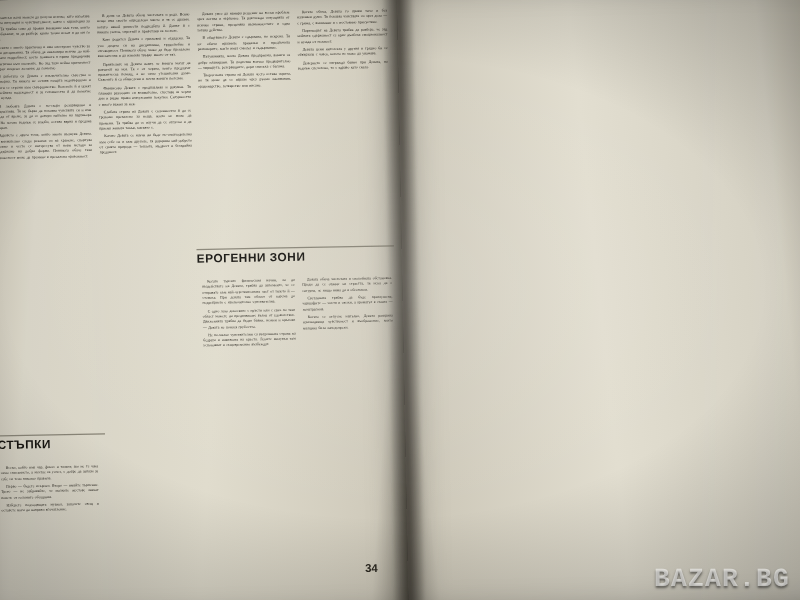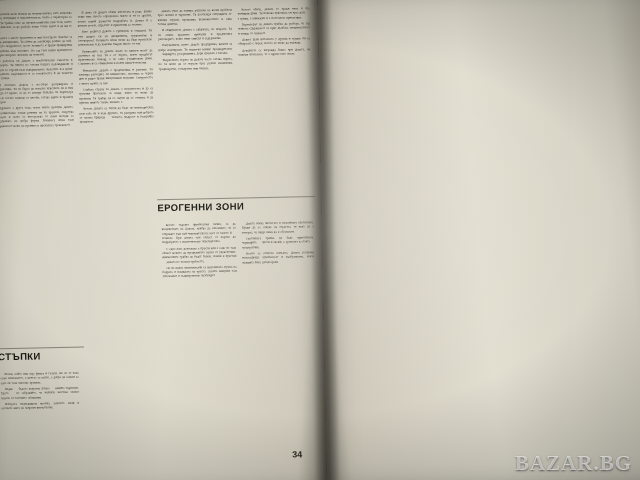--- a/index.html
+++ b/index.html
@@ -84,21 +84,21 @@
 
   .pagenum{
     position:absolute;font-family:"Liberation Sans",sans-serif;
     font-size:9px;color:#2b2820;font-weight:bold;
   }
   #pn-left{left:296px;top:455px;}
 
   
   .wm{
     position:absolute;right:8px;bottom:4px;
-    font-family:Liberation Serif, serif;font-weight:bold;
+    font-family:Liberation Mono, monospace;font-weight:bold;
     font-size:21px;color:rgba(255,255,255,0.55);
     letter-spacing:1px;
     text-shadow:0 1px 2px rgba(0,0,0,0.5);
   }
 
   .paperfx{
     position:absolute;inset:0;pointer-events:none;
     background:
       linear-gradient(88deg, rgba(255,255,255,0.10) 0%, rgba(0,0,0,0) 18%),
       linear-gradient(272deg, rgba(255,255,255,0.10) 0%, rgba(0,0,0,0) 18%);

